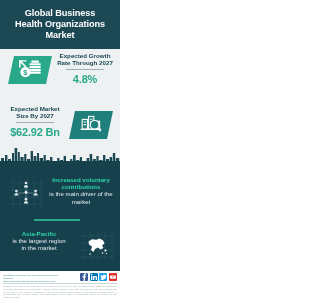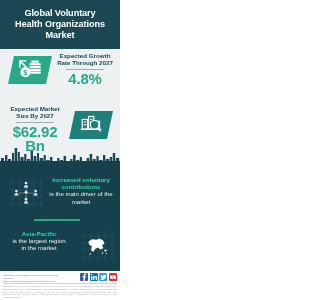--- a/index.html
+++ b/index.html
@@ -91,21 +91,21 @@
     white-space: pre-line;
   }
   .rule {
     width: 38px;
     height: 1px;
     background: #9fb0b4;
     margin: 2.5px auto 1.5px auto;
   }
   .value-green {
     color: #2aa88a;
-    font-size: 15px;
+    font-size: 11px;
     font-weight: bold;
     line-height: 14px;
     letter-spacing: -0.2px;
   }
 
   
   .row2 {
     position: absolute;
     left: 0; top: 105px;
     width: 120px;
@@ -251,21 +251,21 @@
     line-height: 2.8px;
     text-align: justify;
   }
 </style>
 </head>
 <body>
 
 <div class="poster">
 
   <div class="header">
-    <div class="header-title">Global Voluntary
+    <div class="header-title">Global Business
 Health Organizations
 Market</div>
   </div>
 
   <div class="light-band"></div>
 
   <div class="row1">
     <div class="para-green">
       <div class="para-inner">
         <span>

